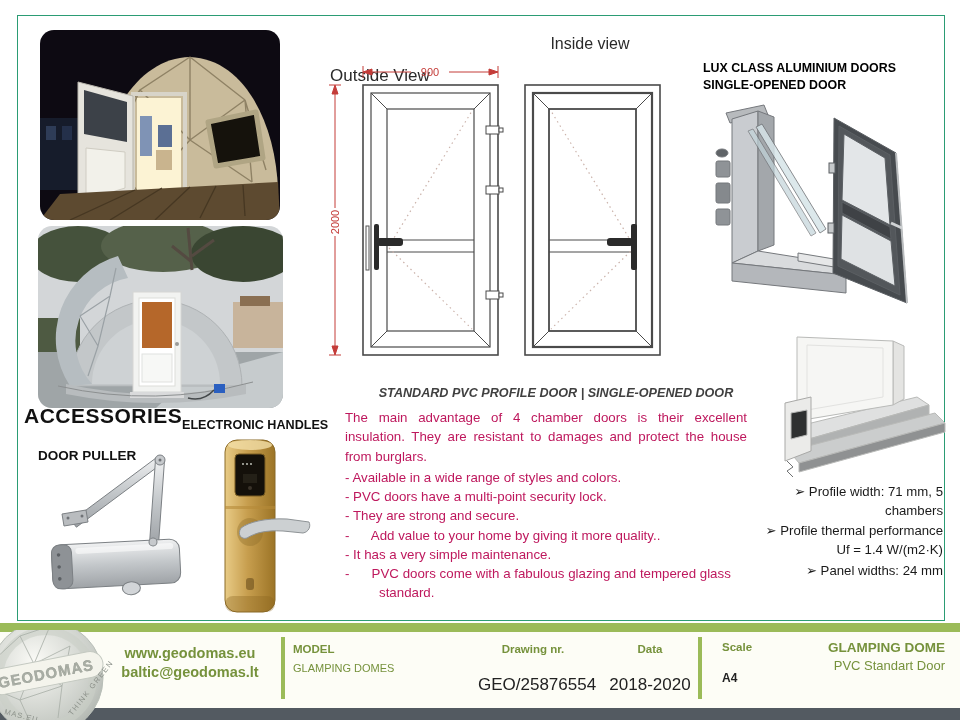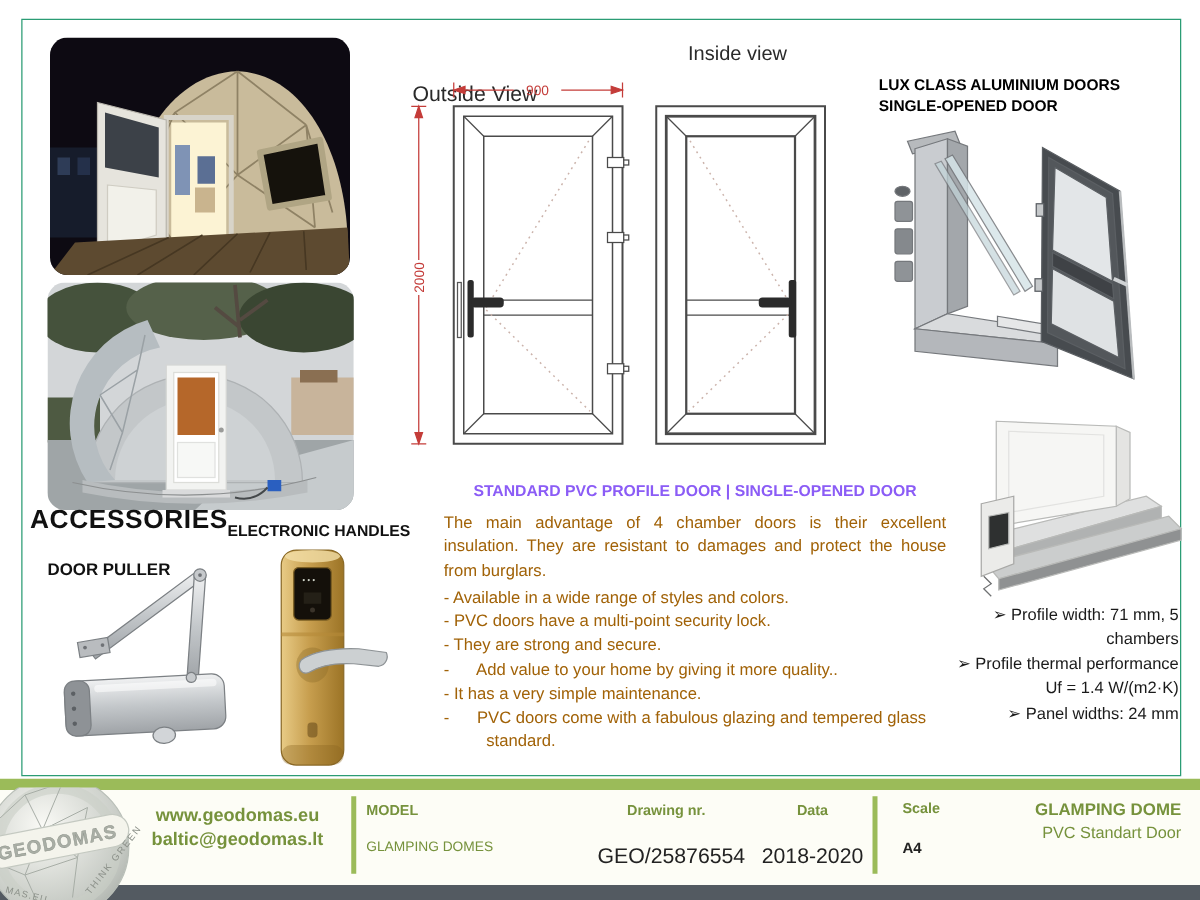--- a/index.html
+++ b/index.html
@@ -8,26 +8,26 @@
   .abs{position:absolute;}
   
   .green-border{left:17px;top:15px;width:928px;height:606px;border:1.5px solid #2b9c74;box-sizing:border-box;}
   .olive-bar{left:0;top:623px;width:960px;height:9px;background:#9bbb59;}
   .bottom-bar{left:0;top:708px;width:960px;height:12px;background:#535a61;}
   .footer-bg{left:0;top:632px;width:960px;height:76px;background:#fdfdf6;}
   
   .h-outside{left:330px;top:40px;width:175px;font-size:17px;color:#2a2a2a;margin-top:26px;}
   .h-inside{left:515px;top:35px;width:150px;text-align:center;font-size:16px;color:#2a2a2a;}
   .h-lux{left:703px;top:60px;width:245px;font-size:12.4px;font-weight:bold;color:#000000;line-height:1.35;}
-  .h-pvc{left:355px;top:386px;width:402px;text-align:center;font-size:12.6px;font-weight:bold;color:#8b5cf6;}
+  .h-pvc{left:355px;top:386px;width:402px;text-align:center;font-size:12.6px;font-weight:bold;color:#404040;font-style:italic;}
   .h-acc{left:24px;top:404px;font-size:21px;font-weight:bold;color:#111;letter-spacing:.5px;}
   .h-eh{left:182px;top:418px;font-size:12.6px;font-weight:bold;color:#111;}
   .h-dp{left:38px;top:448px;font-size:13.5px;font-weight:bold;color:#111;}
   
-  .para-block{left:355px;top:408px;width:402px;font-size:13.3px;color:#a16207;line-height:1.45;}
+  .para-block{left:345px;top:408px;width:402px;font-size:13.3px;color:#be185d;line-height:1.45;}
   .para{text-align:justify;margin:0 0 2px 0;}
   .bullet{white-space:pre-wrap;}
   .bullet.narrow{padding-left:12px;text-indent:-12px;}
   .bullet.wide{padding-left:34px;text-indent:-34px;}
   .specs{left:703px;top:483px;width:240px;text-align:right;font-size:13.2px;color:#1a1a1a;line-height:1.42;}
   .spec-item{white-space:pre-wrap;margin-bottom:2px;}
   
   .olive{color:#76923c;}
   .f-site{left:105px;top:644px;width:170px;text-align:center;font-size:14.5px;font-weight:bold;line-height:1.3;}
   .f-div{width:4px;height:62px;background:#9bbb59;top:637px;}
@@ -328,21 +328,21 @@
 
   <div class="abs f-site olive">
     <div>www.geodomas.eu</div>
     <div>baltic@geodomas.lt</div>
   </div>
 
   <div class="abs f-div" style="left:281px;"></div>
 
   <div class="abs f-col f-model">
     <div class="f-label olive">MODEL</div>
-    <div class="olive" style="margin-top:14px;">GLAMPING DOMES</div>
+    <div class="olive" style="margin-top:4px;">GLAMPING DOMES</div>
   </div>
 
   <div class="abs f-col f-draw">
     <div class="f-label olive">Drawing  nr.</div>
     <div class="f-val">GEO/25876554</div>
   </div>
 
   <div class="abs f-col f-data">
     <div class="f-label olive">Data</div>
     <div class="f-val">2018-2020</div>

